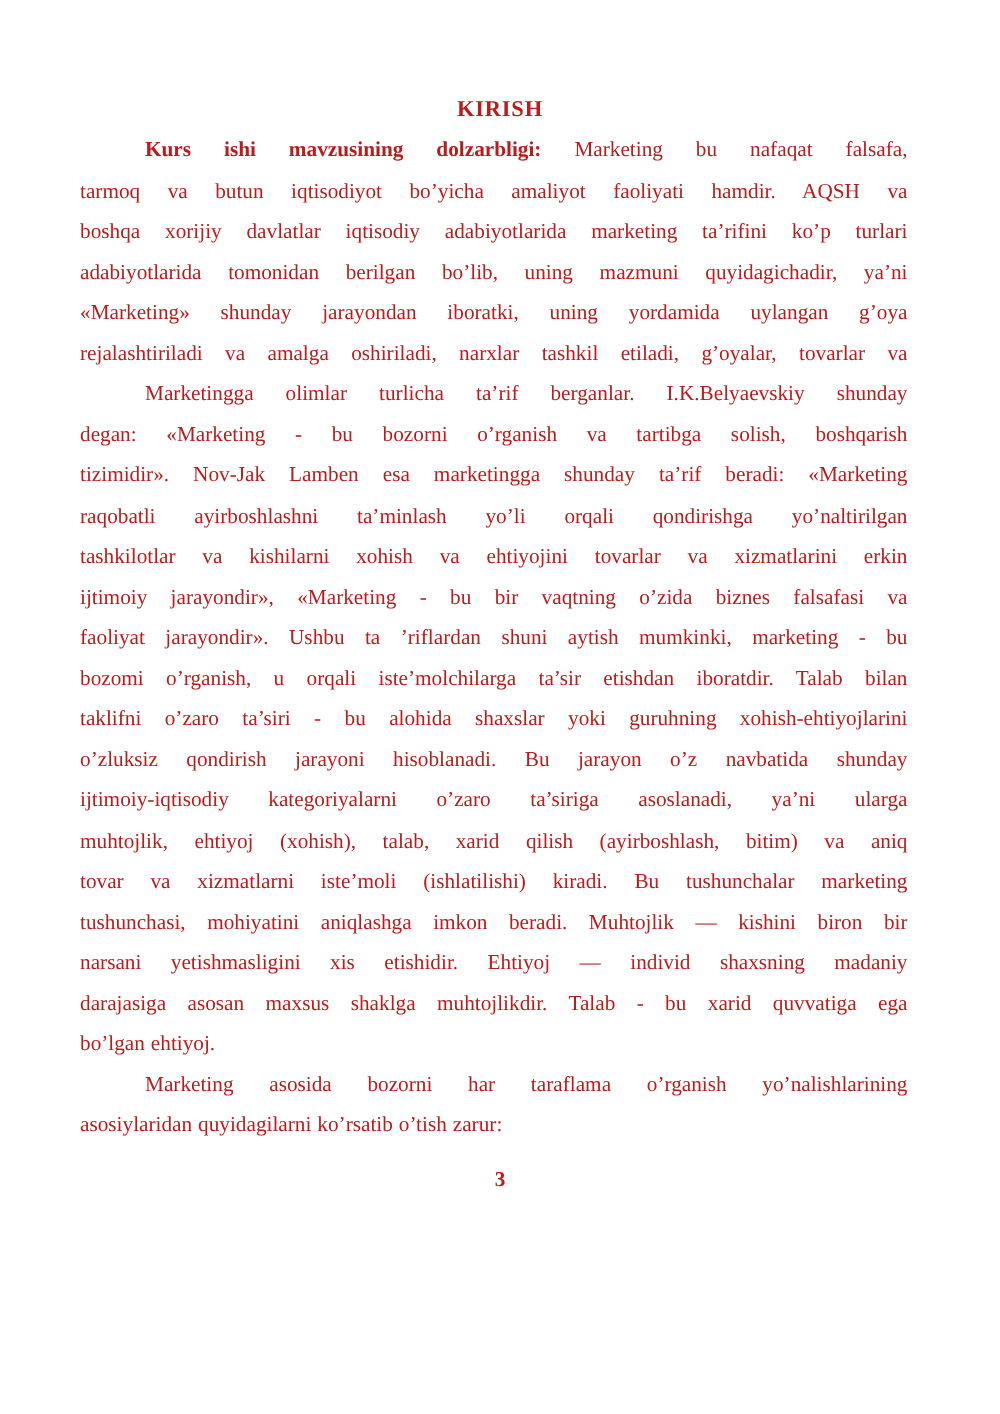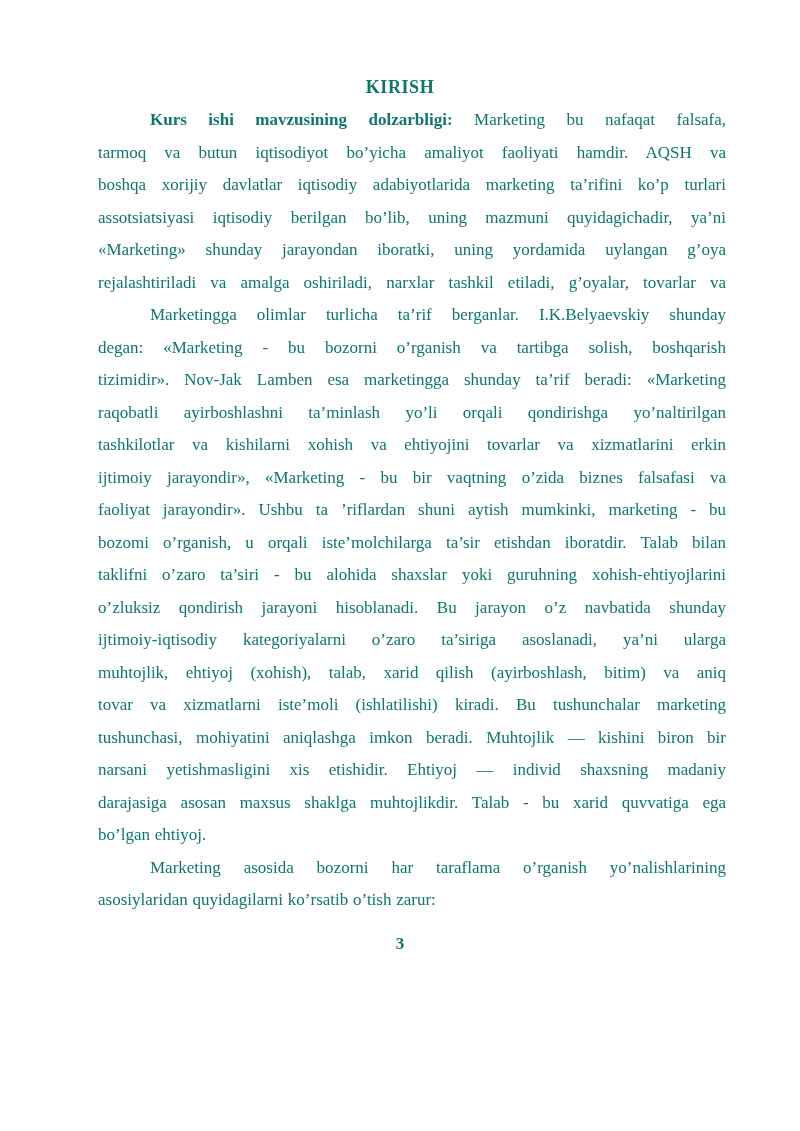--- a/index.html
+++ b/index.html
@@ -5,36 +5,36 @@
   html, body {
     margin: 0;
     padding: 0;
     background: #ffffff;
   }
   .page {
     position: relative;
     width: 800px;
     height: 1077px;
     background: #ffffff;
-    color: #0f766e;
+    color: #b91c1c;
     font-family: "Liberation Serif", "DejaVu Serif", serif;
     overflow: hidden;
   }
   .title {
     margin: 0;
     padding-top: 71px;
     height: 33px;
     line-height: 33px;
     text-align: center;
     font-size: 18px;
     font-weight: bold;
     letter-spacing: 0.6px;
   }
   .body {
-    padding: 0 74px 0 98px;
+    padding: 0 74px 0 64px;
     font-size: 17px;
   }
   .line {
     height: 32.5px;
     line-height: 32.5px;
     text-align: justify;
     text-align-last: justify;
     overflow: hidden;
     word-spacing: 0.5px;
   }
@@ -58,21 +58,21 @@
 </style>
 </head>
 <body>
 
 <div class="page">
   <h1 class="title">KIRISH</h1>
   <div class="body">
       <div class="line indent"><b>Kurs ishi mavzusining dolzarbligi:</b> Marketing bu nafaqat falsafa,</div>
       <div class="line">tarmoq va butun iqtisodiyot bo’yicha amaliyot faoliyati hamdir. AQSH va</div>
       <div class="line">boshqa xorijiy davlatlar iqtisodiy adabiyotlarida marketing ta’rifini ko’p turlari</div>
-      <div class="line">assotsiatsiyasi iqtisodiy berilgan bo’lib, uning mazmuni quyidagichadir, ya’ni</div>
+      <div class="line">adabiyotlarida tomonidan berilgan bo’lib, uning mazmuni quyidagichadir, ya’ni</div>
       <div class="line">«Marketing» shunday jarayondan iboratki, uning yordamida uylangan g’oya</div>
       <div class="line">rejalashtiriladi va amalga oshiriladi, narxlar tashkil etiladi, g’oyalar, tovarlar va</div>
       <div class="line indent">Marketingga olimlar turlicha ta’rif berganlar. I.K.Belyaevskiy shunday</div>
       <div class="line">degan: «Marketing - bu bozorni o’rganish va tartibga solish, boshqarish</div>
       <div class="line">tizimidir». Nov-Jak Lamben esa marketingga shunday ta’rif beradi: «Marketing</div>
       <div class="line">raqobatli ayirboshlashni ta’minlash yo’li orqali qondirishga yo’naltirilgan</div>
       <div class="line">tashkilotlar va kishilarni xohish va ehtiyojini tovarlar va xizmatlarini erkin</div>
       <div class="line">ijtimoiy jarayondir», «Marketing - bu bir vaqtning o’zida biznes falsafasi va</div>
       <div class="line">faoliyat jarayondir». Ushbu ta ’riflardan shuni aytish mumkinki, marketing - bu</div>
       <div class="line">bozomi o’rganish, u orqali iste’molchilarga ta’sir etishdan iboratdir. Talab bilan</div>

